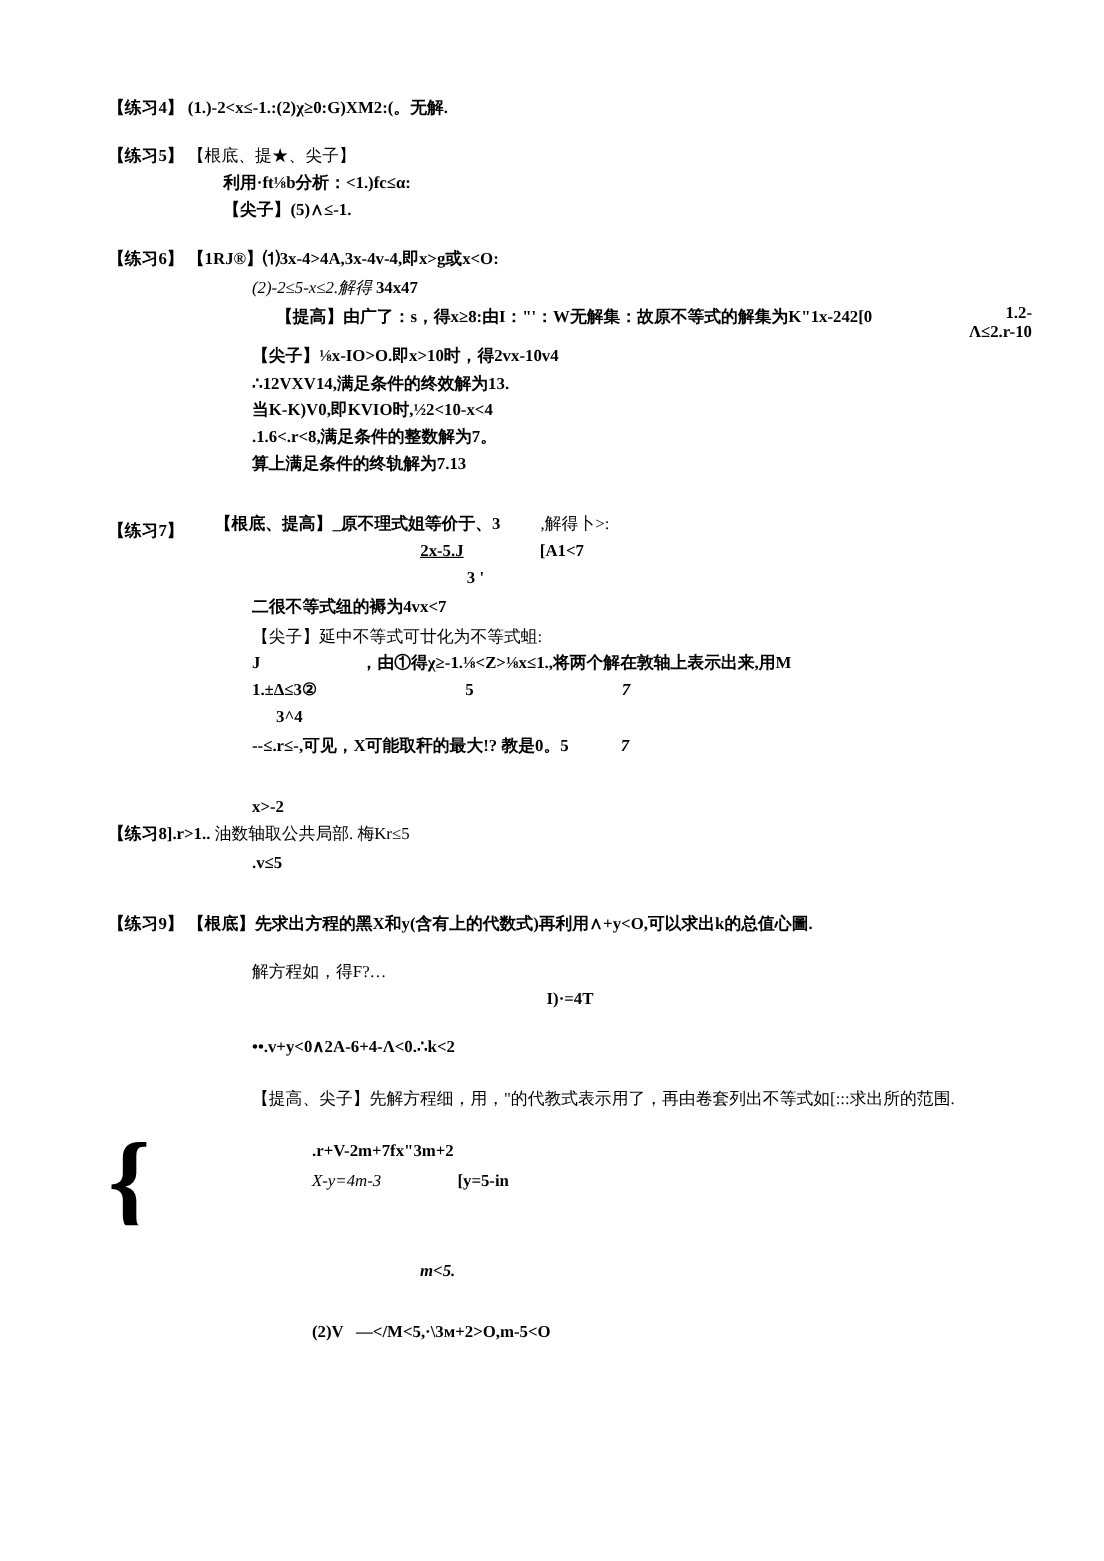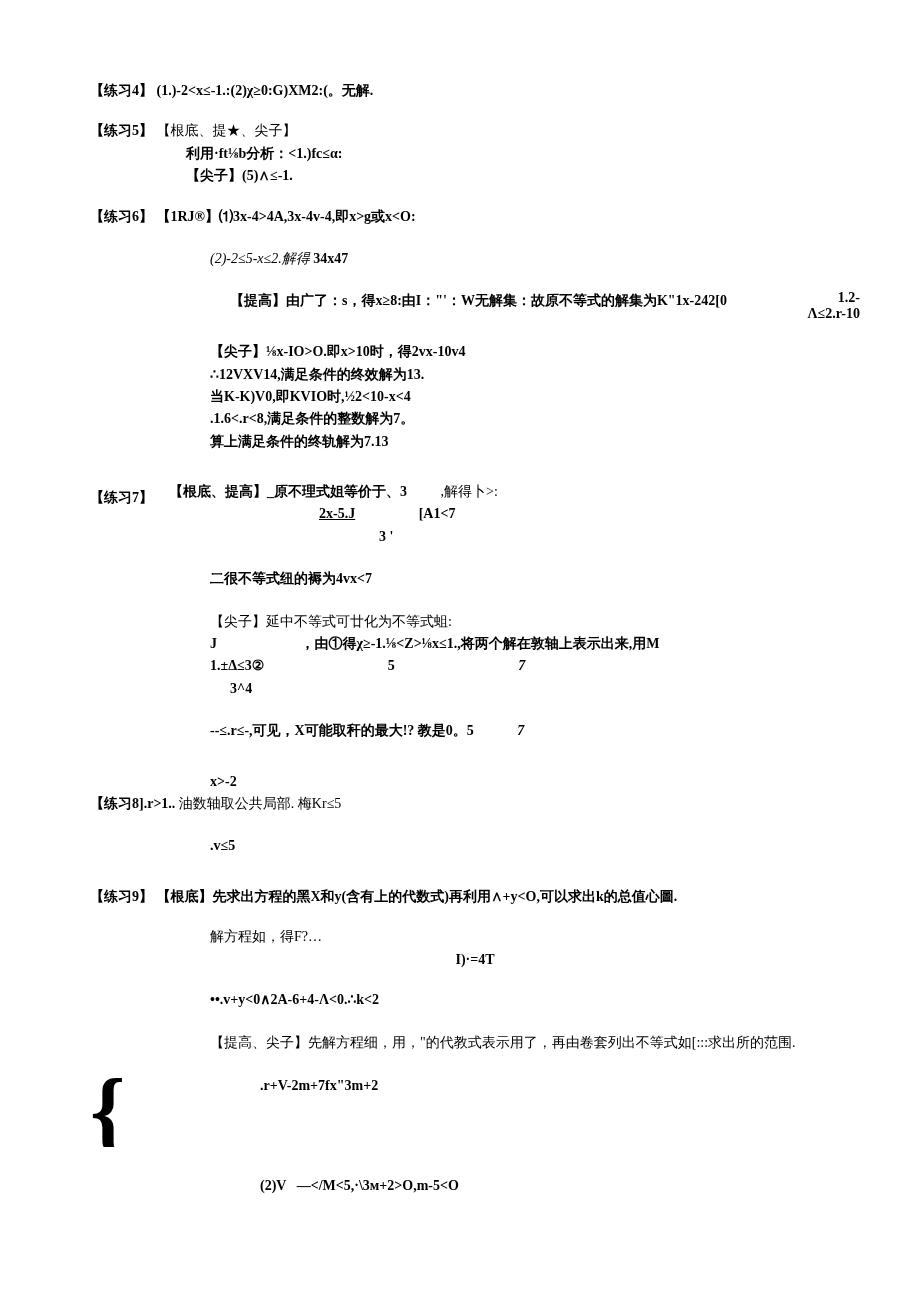--- a/index.html
+++ b/index.html
@@ -21,21 +21,21 @@
   .underline { text-decoration: underline; }
   .italic { font-style: italic; }
   .right-float { float: right; font-weight: bold; }
   .big-brace {
     font-size: 90px;
     font-weight: bold;
     float: left;
     line-height: 0.8;
     margin-right: 10px;
   }
-  .gap-s { margin-top: 20px; }
+  .gap-s { margin-top: 2px; }
   .gap-m { margin-top: 18px; }
   .gap-l { margin-top: 28px; }
   .row { display: flex; }
 </style>
 </head>
 <body>
 
 <div class="block l">
   <span class="bold">【练习4】</span>
   <span class="bold">(1.)-2&lt;x≤-1.:(2)χ≥0:G)XM2:(。无解.</span>
@@ -70,26 +70,26 @@
   <div class="indent2 bold gap-s">【尖子】⅛x-IO&gt;O.即x&gt;10时，得2vx-10v4</div>
   <div class="indent2 bold">∴12VXV14,满足条件的终效解为13.</div>
   <div class="indent2 bold">当K-K)V0,即KVIO时,½2&lt;10-x&lt;4</div>
   <div class="indent2 bold">.1.6&lt;.r&lt;8,满足条件的整数解为7。</div>
   <div class="indent2 bold">算上满足条件的终轨解为7.13</div>
 </div>
 
 <div class="block l gap-l">
   <div class="row">
     <span class="bold" style="margin-top:6px;">【练习7】</span>
-    <div style="margin-left:16px;">
+    <div style="margin-left:26px;">
       <div>
         <span class="bold">【根底、提高】_原不理式姐等价于、3</span>
         <span style="margin-left:30px">,解得卜&gt;:</span>
       </div>
-      <div class="bold" style="padding-left:150px;">
+      <div class="bold" style="padding-left:150px;text-align:center;">
         <span class="underline">2x-5.J</span>
         <span style="margin-left:60px">[A1&lt;7</span>
       </div>
       <div class="bold" style="padding-left:210px;">3         '</div>
     </div>
   </div>
   <div class="indent2 gap-s bold">二很不等式纽的褥为4vx&lt;7</div>
   <div class="indent2 gap-s">【尖子】延中不等式可廿化为不等式蛆:</div>
   <div class="indent2 bold">
     <span>J</span>
@@ -126,17 +126,22 @@
   <div class="bold" style="text-align:center;">I)·=4T</div>
   <div class="indent2 gap-m bold">••.v+y&lt;0∧2A-6+4-Λ&lt;0.∴k&lt;2</div>
   <div class="indent2 gap-m" style="line-height:2;">【提高、尖子】先解方程细，用，"的代教式表示用了，再由卷套列出不等式如[:::求出所的范围.</div>
 
   <div class="gap-m" style="overflow:hidden;">
     <span class="big-brace">{</span>
     <div style="padding-left:170px;">
       <div class="bold">
         <span>.r+V-2m+7fx"3m+2</span>
       </div>
+      <div class="gap-s">
+        <span class="italic">X-y=4m-3</span>
+        <span class="bold" style="margin-left:60px">[y=5-in</span>
+      </div>
     </div>
   </div>
 
+  <div class="bold gap-l" style="padding-left:260px; font-style:italic;">m&lt;5.</div>
   <div class="bold gap-l" style="padding-left:170px;font-family:Liberation Serif, serif;">(2)V⠀—&lt;/M&lt;5,·\3м+2&gt;O,m-5&lt;O</div>
 </div>
 
 </body></html>

